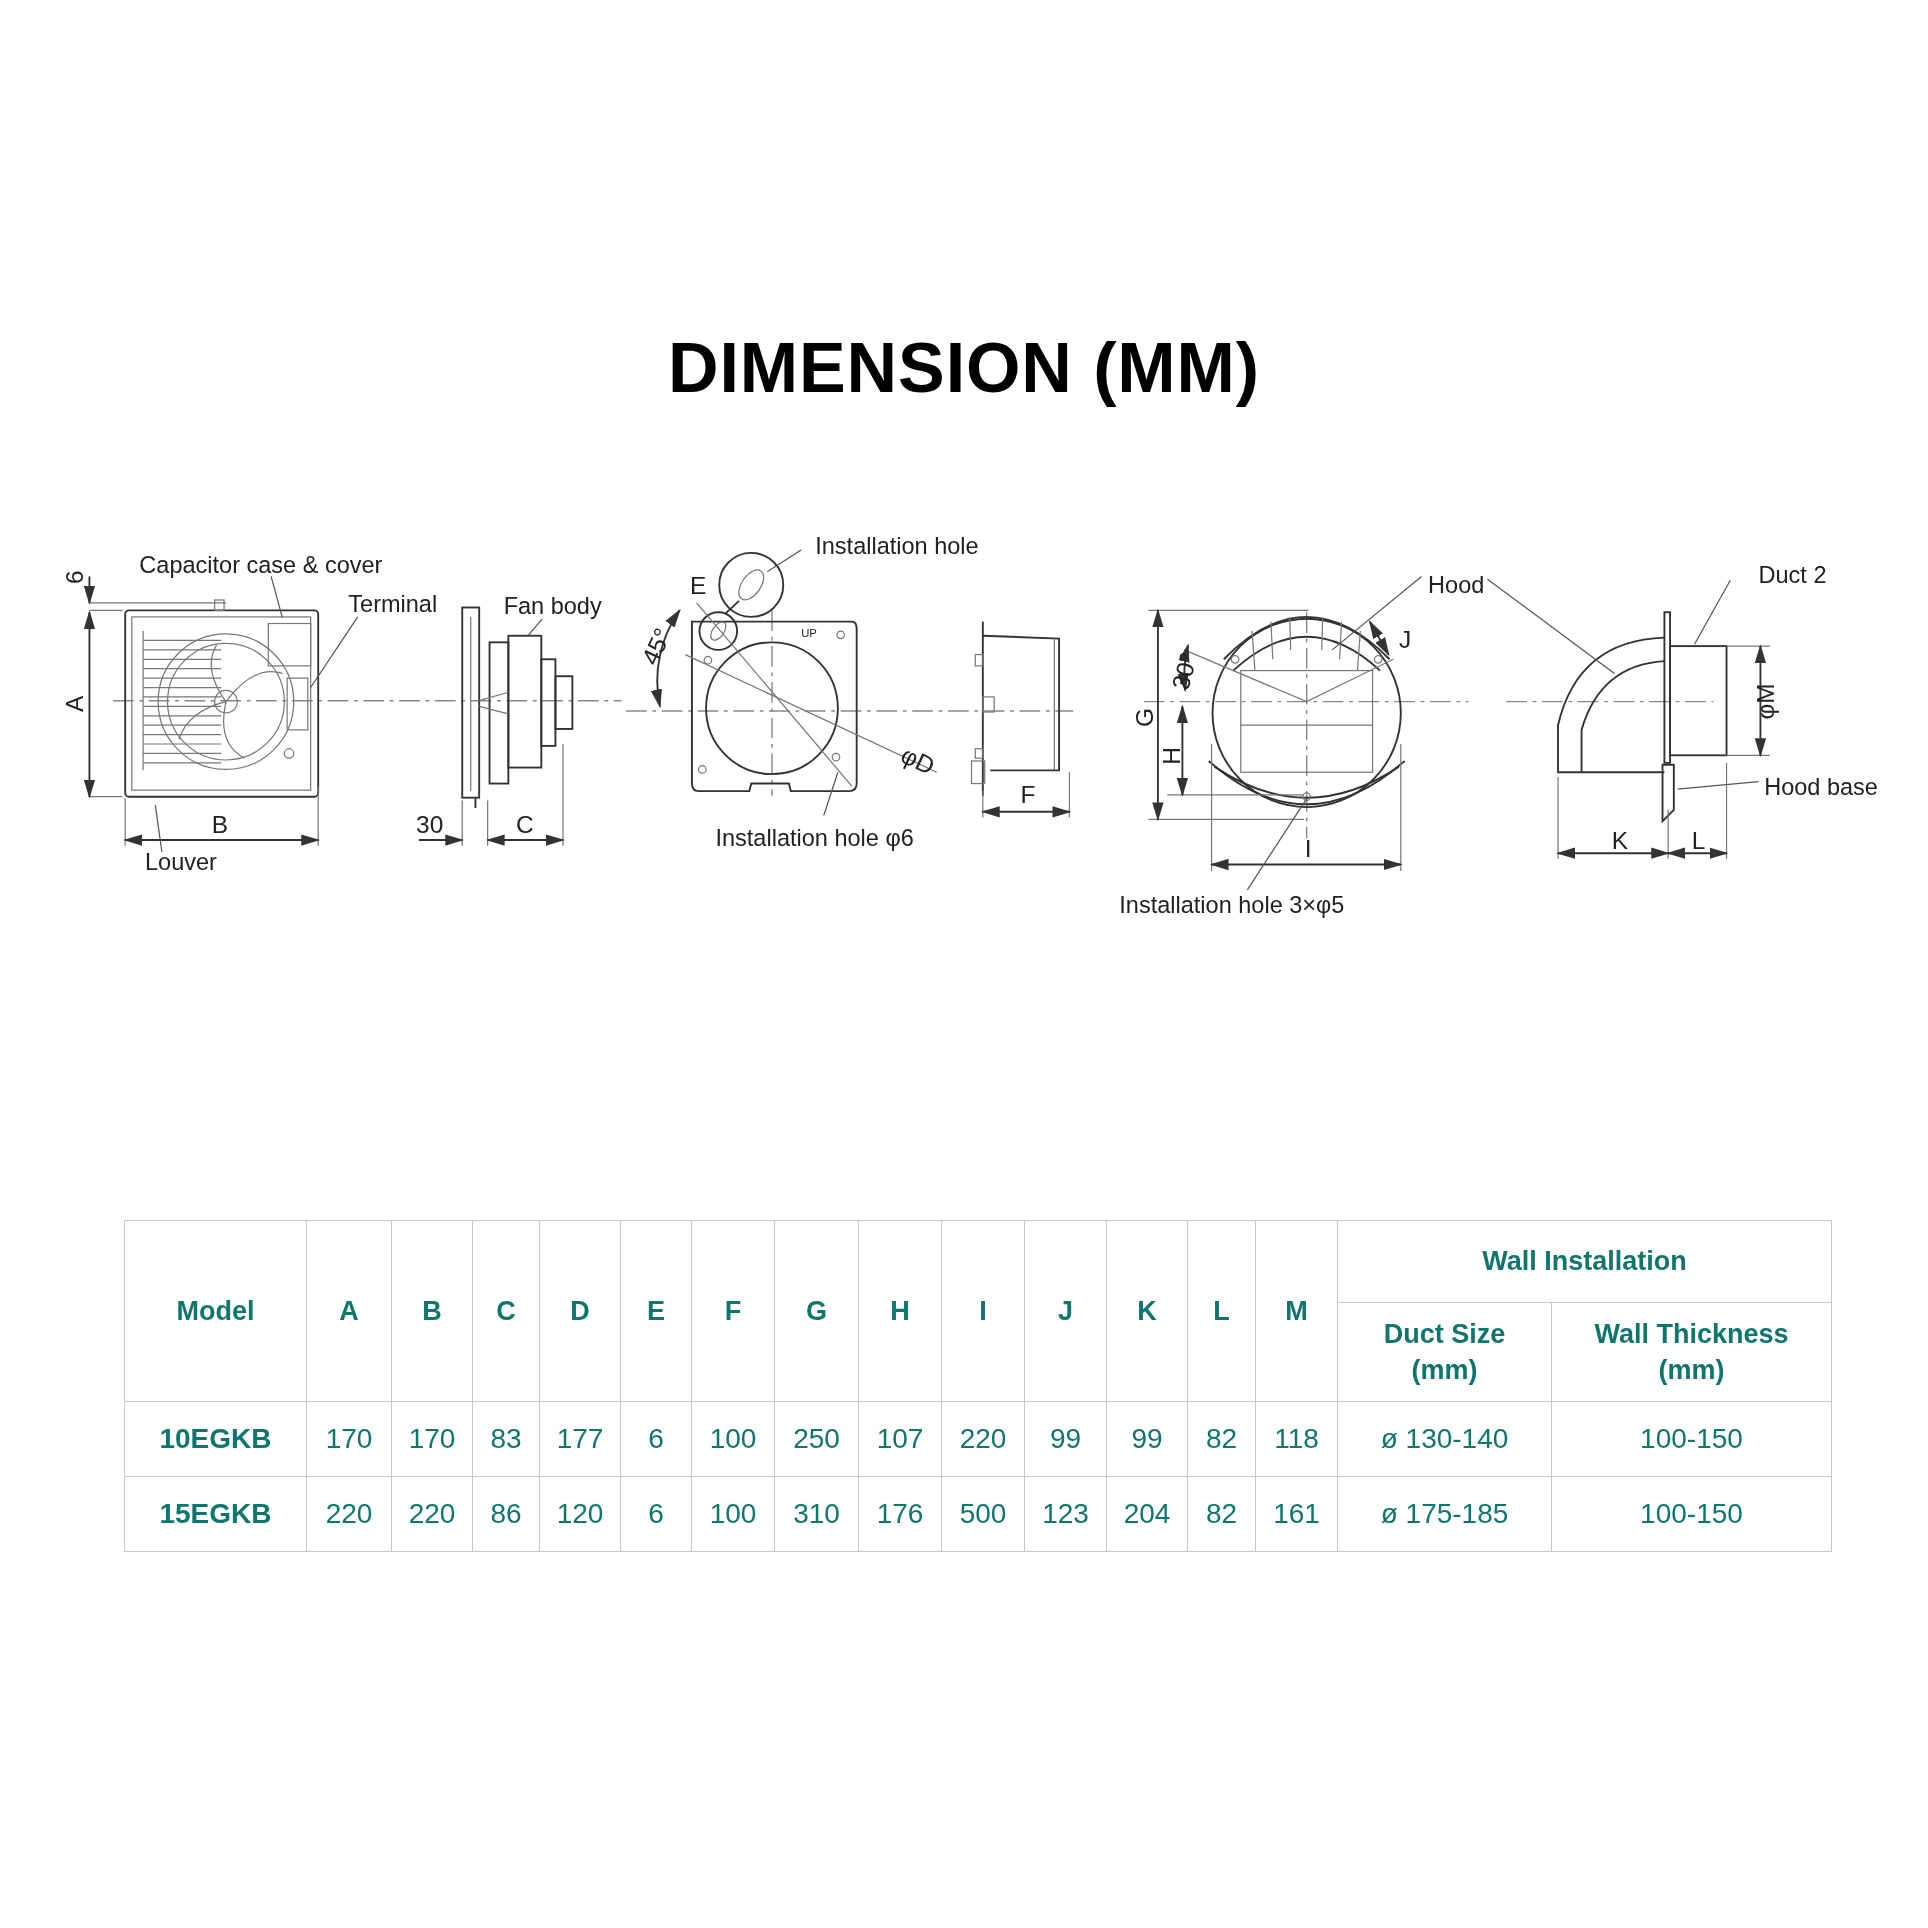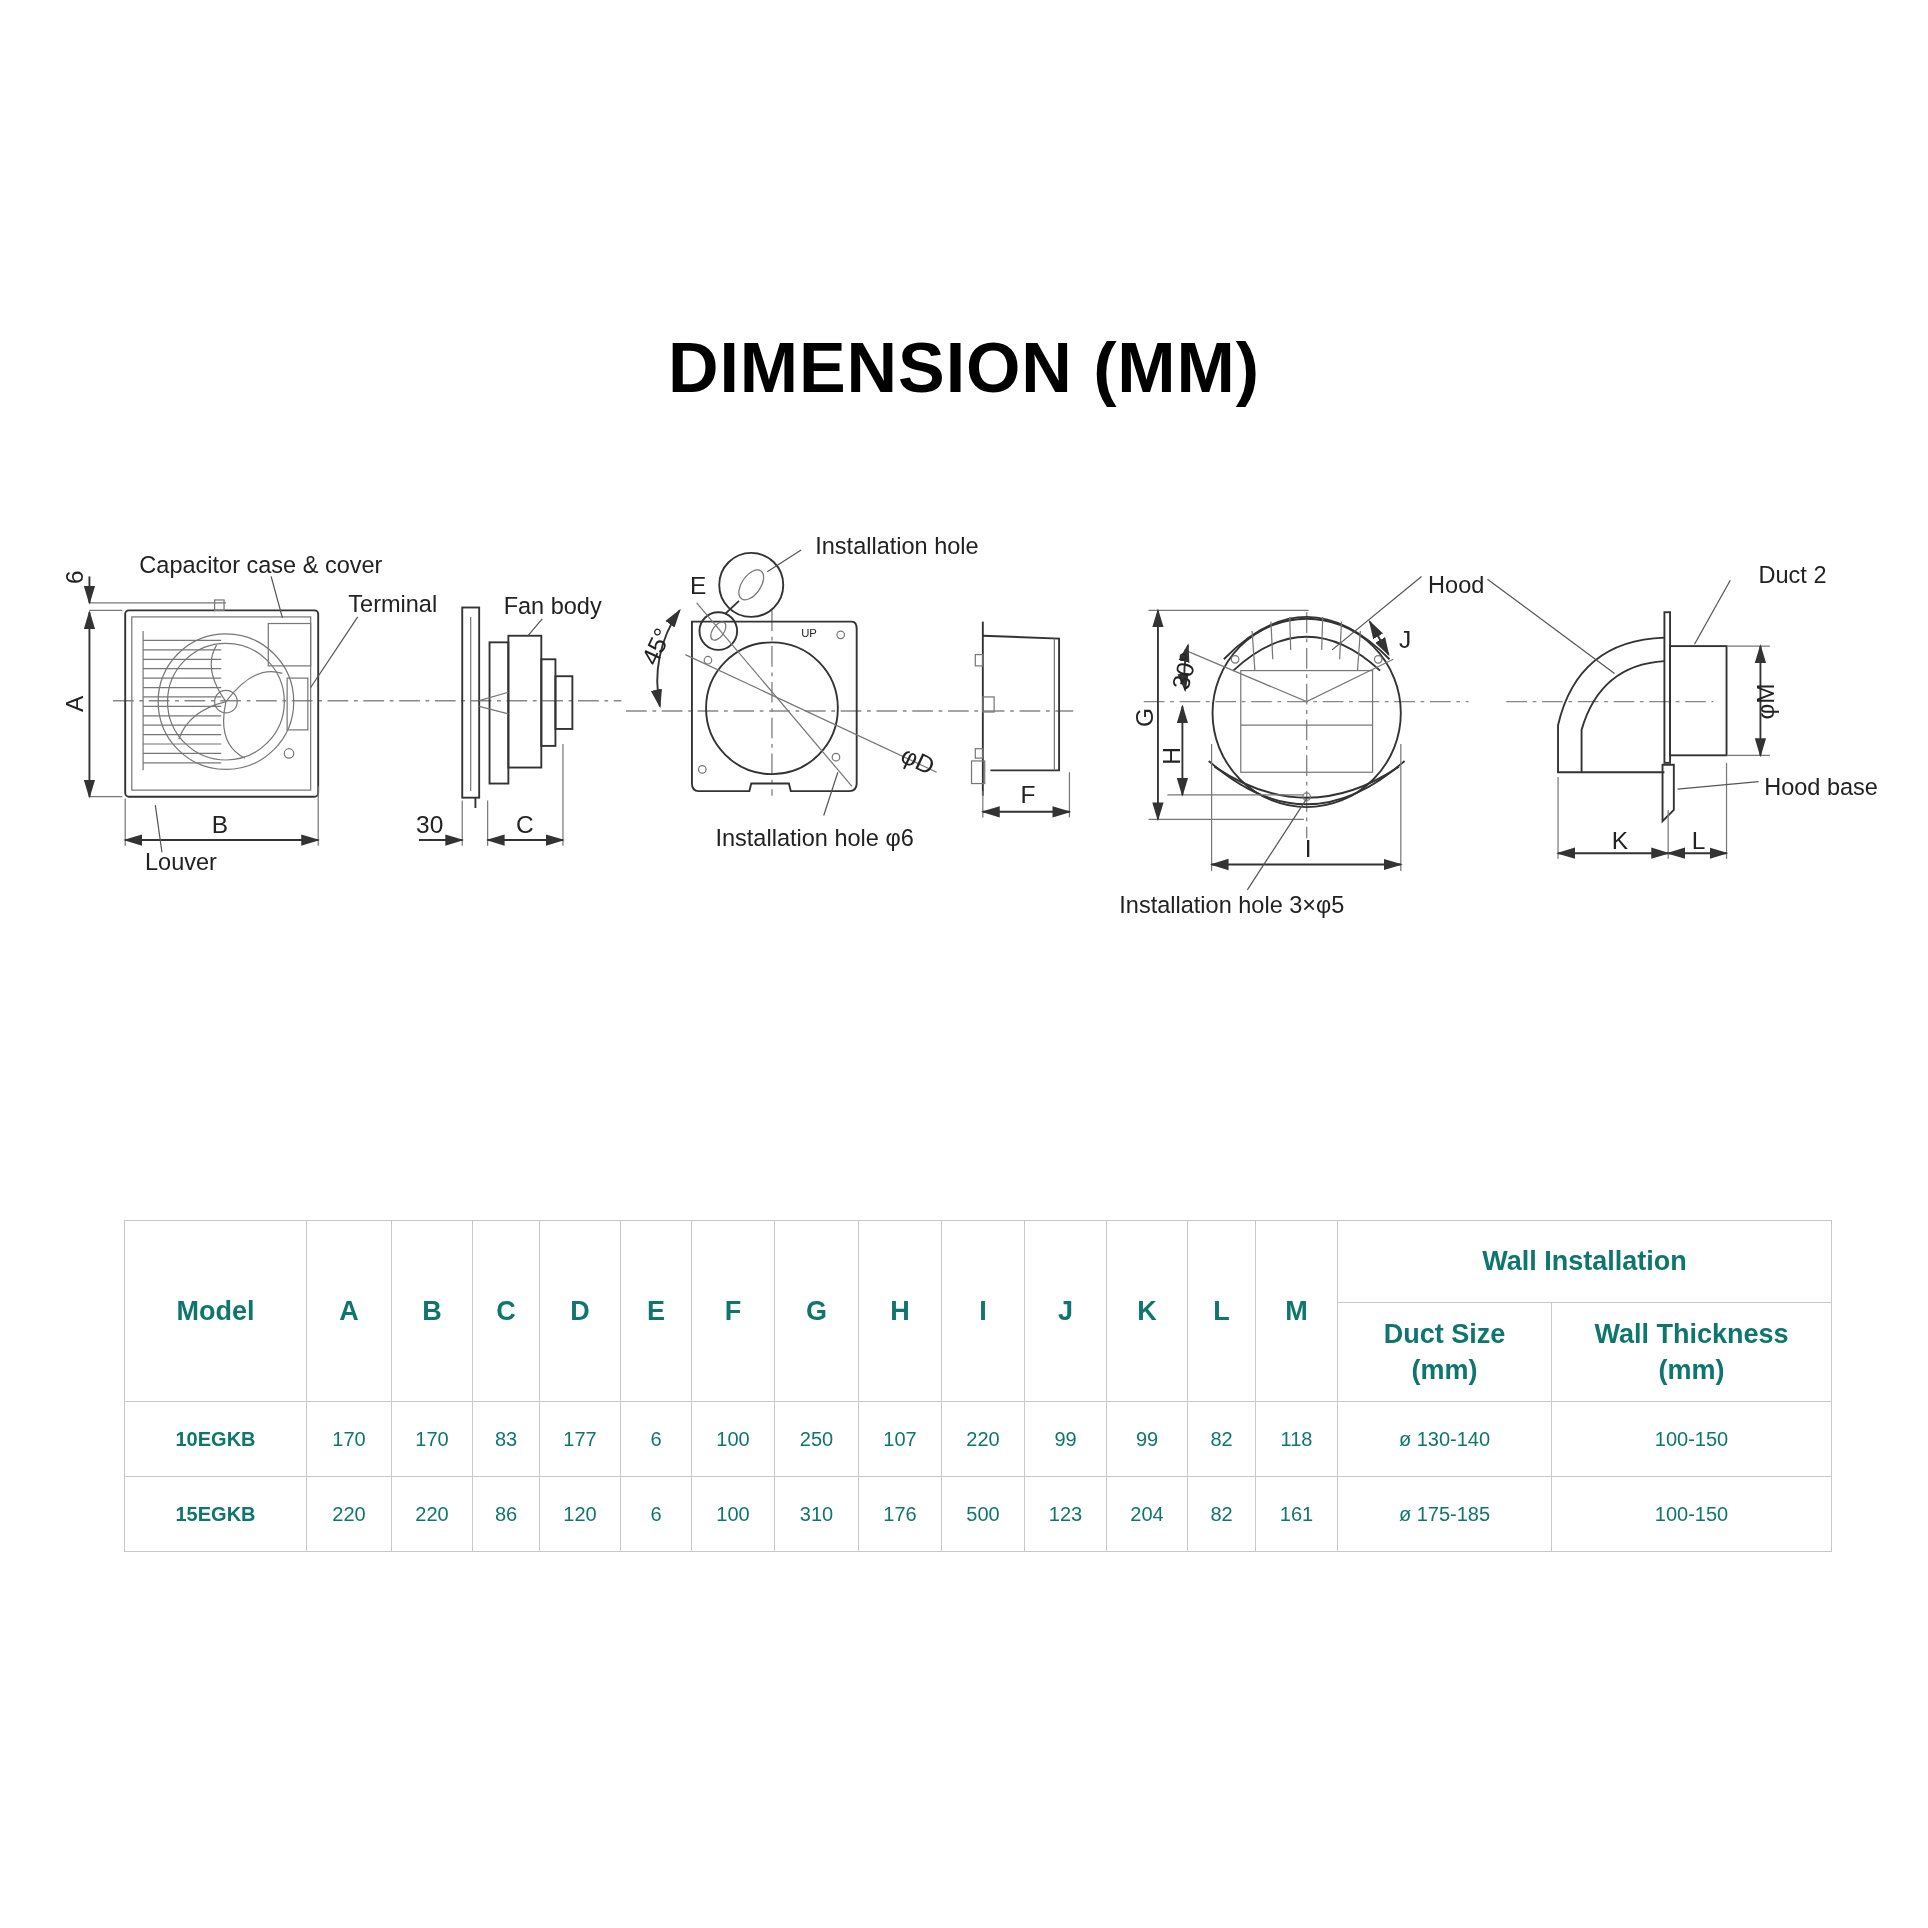--- a/index.html
+++ b/index.html
@@ -14,21 +14,21 @@
   .ln { stroke: #333; stroke-width: 2; fill: none; }
   .thin { stroke: #777; stroke-width: 1.3; fill: none; }
   .cl { stroke: #888; stroke-width: 1.5; stroke-dasharray: 22 6 4 6; fill: none; }
   .lead { stroke: #555; stroke-width: 1.3; fill: none; }
 
   table.spec { position: absolute; left: 124px; top: 1220px; width: 1704px;
                border-collapse: collapse; table-layout: fixed; }
   table.spec th, table.spec td { border: 1.9px solid #c8c8c8; text-align: center;
                color: #0f766e; font-family: "Liberation Sans", sans-serif; }
   table.spec th { font-weight: bold; font-size: 27px; }
-  table.spec td { font-size: 20px; height: 72px; }
+  table.spec td { font-size: 28px; height: 72px; }
   table.spec td.model { font-weight: bold; }
   table.spec tr.h1 th { height: 79px; }
   table.spec tr.h2 th { height: 96px; line-height: 36px; }
 </style>
 </head>
 <body>
 
 <div class="title">DIMENSION (MM)</div>
 
 <svg class="diagram" width="1928" height="942" viewBox="0 0 2048 1000">

